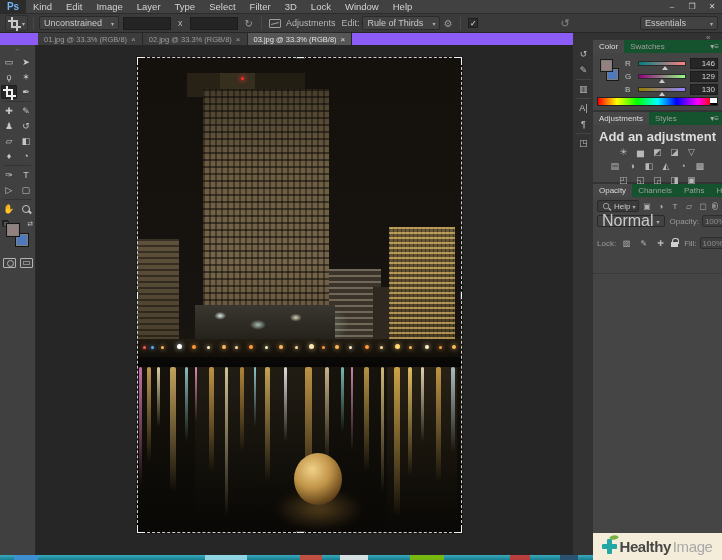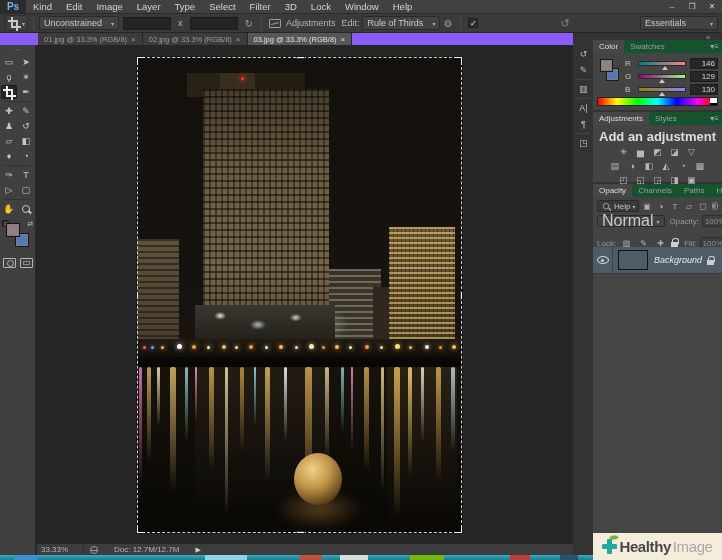--- a/index.html
+++ b/index.html
@@ -459,27 +459,20 @@
     <div class="cb tl"></div>
     <div class="cb tr"></div>
     <div class="cb bl"></div>
     <div class="cb br"></div>
     <div class="mh t"></div>
     <div class="mh b"></div>
     <div class="mh l"></div>
     <div class="mh r"></div>
   </div>
 
-  <div class="statusbar">
-    <span class="zoom-field">33.33%</span>
-    <div class="sb-sep"></div>
-    <span class="globe"></span>
-    <span class="doc-info">Doc: 12.7M/12.7M</span>
-    <span class="sb-arrow">▶</span>
-  </div>
 
   <div class="right-bg"></div>
   <span class="dock-collapse">«</span>
   <div class="dock-strip" id="dock-strip">
       <div class="strip-ic">↺</div>
       <div class="strip-ic">✎</div>
       <div class="sdiv"></div>
       <div class="strip-ic">▥</div>
       <div class="sdiv"></div>
       <div class="strip-ic">A|</div>
@@ -600,28 +593,20 @@
             <span class="l-ic">✎</span>
             <span class="l-ic">✚</span>
             <span class="i-lock"></span>
           </span>
         <span class="glabel">Fill:</span>
         <div class="gval">
           <span>100%</span>
 
         </div>
       </div>
-      <div class="layer-row">
-        <div class="eye-cell">
-          <span class="i-eye"></span>
-        </div>
-        <div class="thumb"></div>
-        <span class="lname">Background</span>
-        <span class="i-lock"></span>
-      </div>
       <div class="layers-empty"></div>
     </div>
   </div>
 
   <div class="watermark">
     <span class="hl-logo">
       <span class="hl-leaf"></span>
     </span>
     <span class="hl-bold">Healthy</span>
     <span class="hl-light">Image</span>

